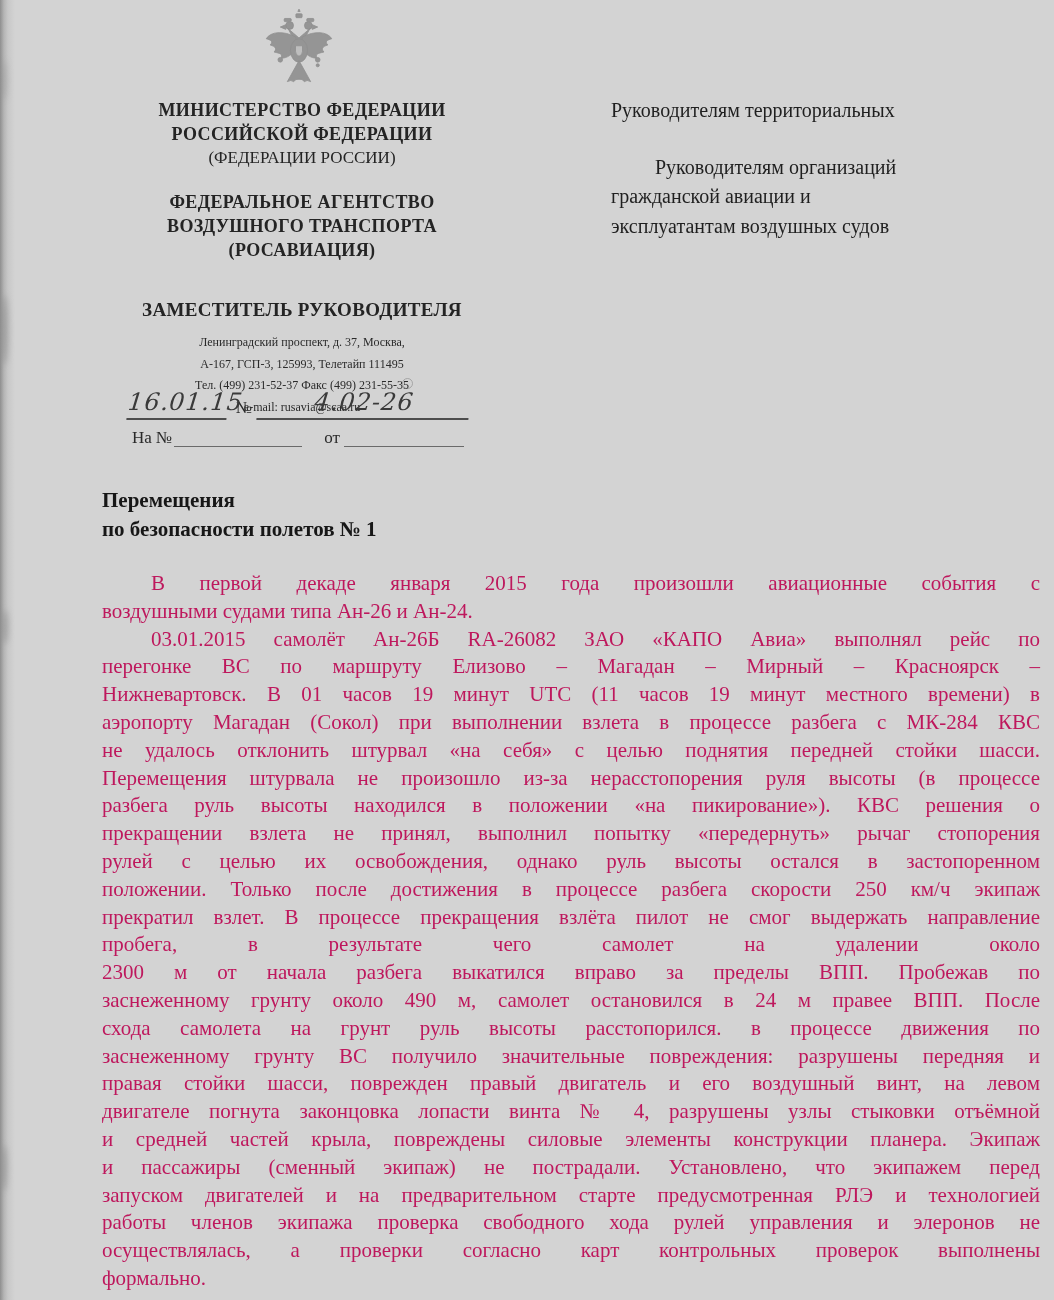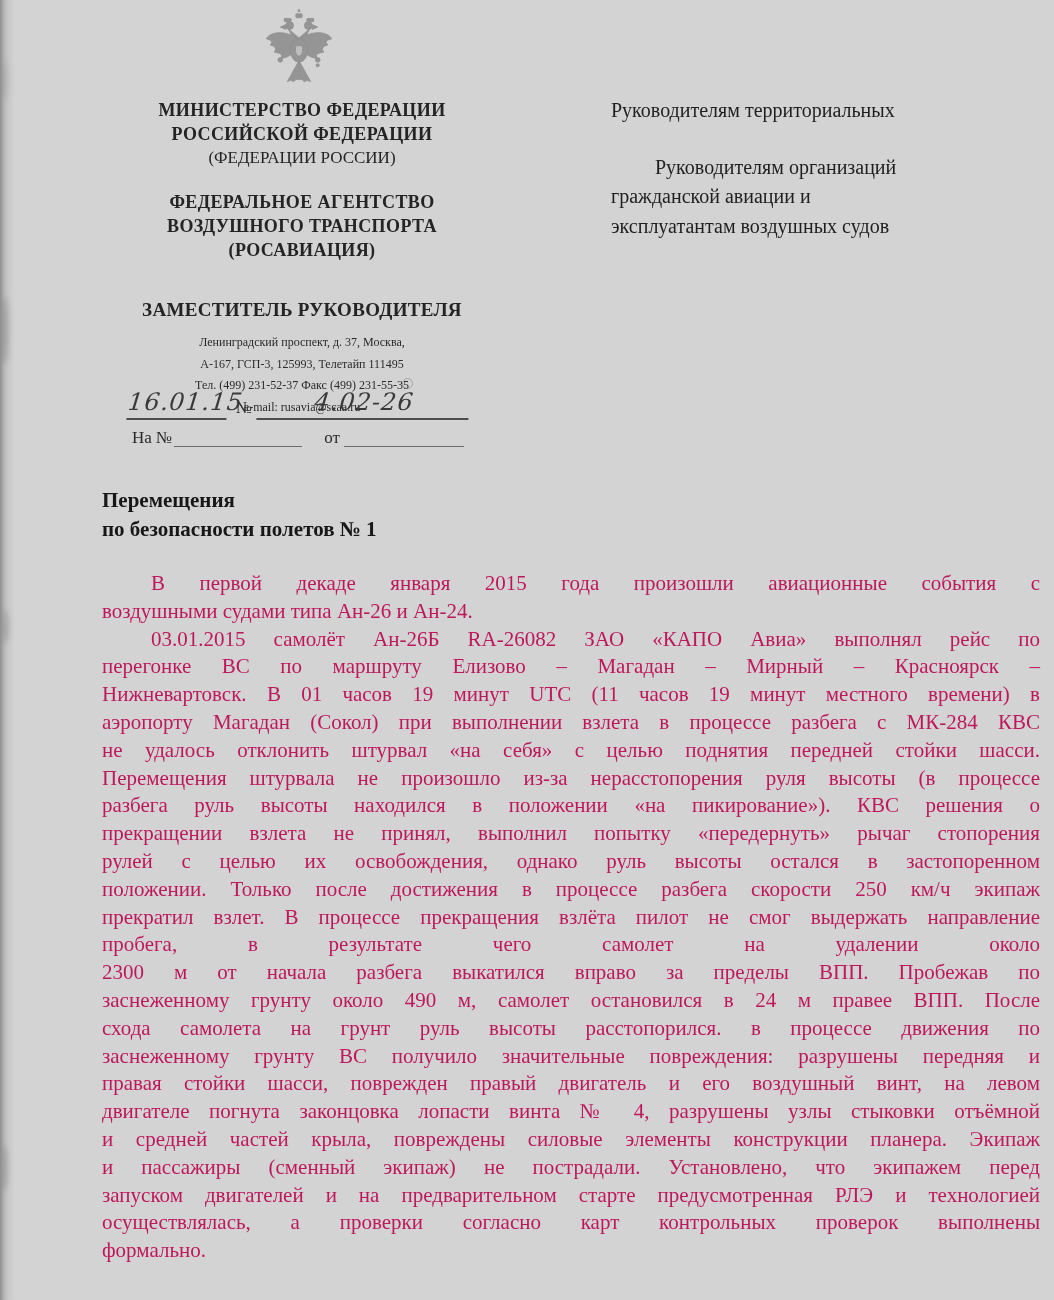--- a/index.html
+++ b/index.html
@@ -197,17 +197,18 @@
       <div class="bl">пробега, в результате чего самолет на удалении около</div>
       <div class="bl">2300 м от начала разбега выкатился вправо за пределы ВПП. Пробежав по</div>
       <div class="bl">заснеженному грунту около 490 м, самолет остановился в 24 м правее ВПП. После</div>
       <div class="bl">схода самолета на грунт руль высоты расстопорился. в процессе движения по</div>
       <div class="bl">заснеженному грунту ВС получило значительные повреждения: разрушены передняя и</div>
       <div class="bl">правая стойки шасси, поврежден правый двигатель и его воздушный винт, на левом</div>
       <div class="bl">двигателе погнута законцовка лопасти винта № 4, разрушены узлы стыковки отъёмной</div>
       <div class="bl">и средней частей крыла, повреждены силовые элементы конструкции планера. Экипаж</div>
       <div class="bl">и пассажиры (сменный экипаж) не пострадали. Установлено, что экипажем перед</div>
       <div class="bl">запуском двигателей и на предварительном старте предусмотренная РЛЭ и технологией</div>
+      <div class="bl">работы членов экипажа проверка свободного хода рулей управления и элеронов не</div>
       <div class="bl">осуществлялась, а проверки согласно карт контрольных проверок выполнены</div>
       <div class="bl last">формально.</div>
     </div>
 
 </div>
 
 </body></html>

